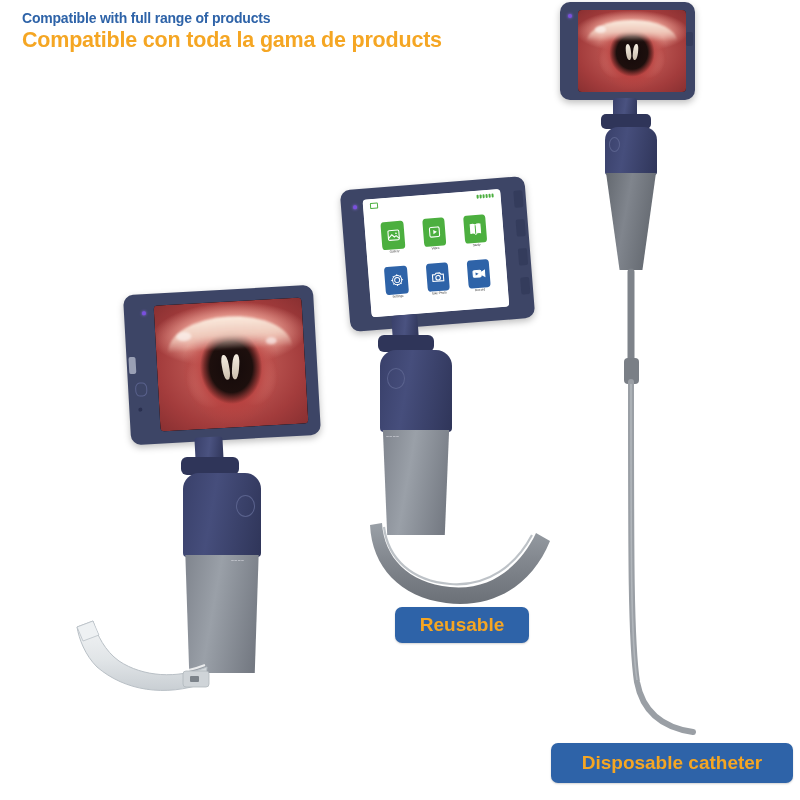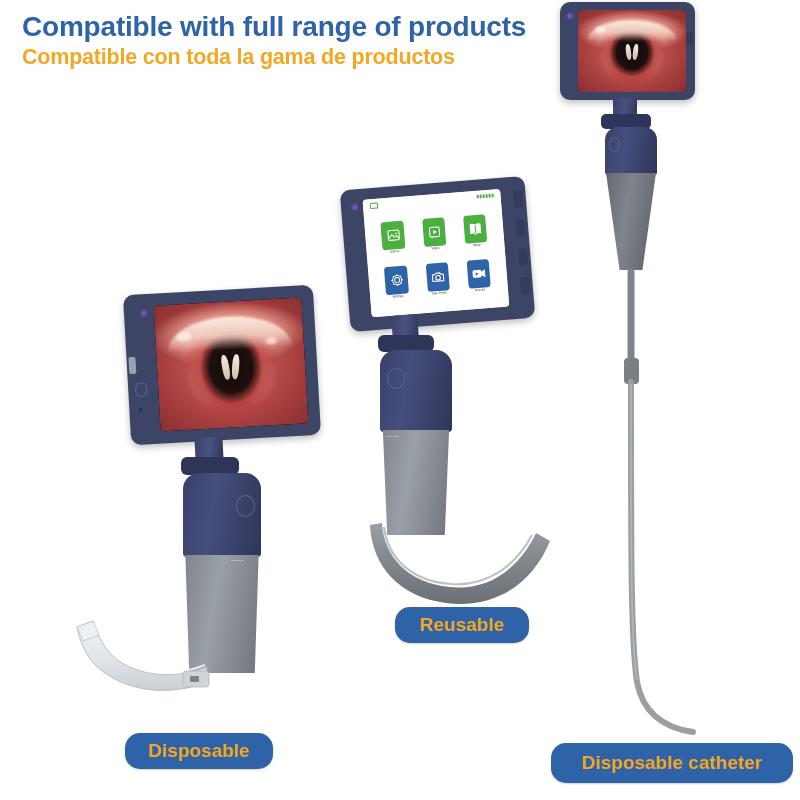--- a/index.html
+++ b/index.html
@@ -4,26 +4,26 @@
 <style>
   html,body{margin:0;padding:0;}
   body{
     width:800px;height:800px;background:#ffffff;overflow:hidden;position:relative;
     font-family:"Liberation Sans","DejaVu Sans",sans-serif;
   }
   .stage{position:absolute;inset:0;}
 
   
   .headline{position:absolute;left:22px;top:10px;line-height:1.22;}
-  .headline .l1{font-size:28px;font-weight:bold;color:#2E63A8;letter-spacing:-0.2px;white-space:nowrap;}
+  .headline .l1{font-size:14px;font-weight:bold;color:#2E63A8;letter-spacing:-0.2px;white-space:nowrap;}
   .headline .l2{font-size:21.5px;font-weight:bold;color:#F5A623;letter-spacing:-0.2px;white-space:nowrap;}
 
   
   .badge{
-    position:absolute;background:#2E63A8;border-radius:15px;
+    position:absolute;background:#2E63A8;border-radius:7px;
     color:#F5A623;font-weight:bold;font-size:19px;white-space:nowrap;
     display:flex;align-items:center;justify-content:center;
     box-shadow:0 1px 2px rgba(0,0,0,.18);
   }
   #badge-disposable{left:125px;top:733px;width:148px;height:36px;}
   #badge-reusable{left:395px;top:607px;width:134px;height:36px;}
   #badge-catheter{left:551px;top:743px;width:242px;height:40px;}
 
   
   .device{position:absolute;}
@@ -80,21 +80,21 @@
   .powerbtn{position:absolute;border:1.4px solid #5a628d;border-radius:50%;}
   .brandmark{position:absolute;color:#e9eaf0;font-size:5px;letter-spacing:.4px;opacity:.85;}
 </style>
 </head>
 <body>
 
 <div class="stage">
 
   <div class="headline">
     <div class="l1">Compatible with full range of products</div>
-    <div class="l2">Compatible con toda la gama de productos</div>
+    <div class="l2">Compatible con toda la gama de products</div>
   </div>
 
   <div class="device" style="left:55px;top:285px;width:280px;height:430px;">
 
     <div class="monitor" style="left:72px;top:5px;width:190px;height:150px;transform:rotate(-3.2deg);">
       <div class="inner" style="left:30px;top:12px;width:148px;height:126px;">
         <div class="airway">
           <div class="archTop"></div>
           <div class="cordL"></div>
           <div class="cordR"></div>
@@ -277,17 +277,16 @@
                 background:linear-gradient(100deg,#63686f 0%,#80858d 40%,#5a5f66 100%);"></div>
 
     <svg style="position:absolute;left:30px;top:262px;width:200px;height:470px;overflow:visible;">
       <path d="M56,10 L56,100" stroke="#7e838a" stroke-width="7" fill="none" stroke-linecap="round"></path>
       <rect x="49" y="96" width="15" height="26" rx="4" fill="#7a7f86"></rect>
       <path d="M56,120 C56,300 56,380 62,420 C68,452 90,466 118,470" stroke="#9a9fa5" stroke-width="6" fill="none" stroke-linecap="round"></path>
       <path d="M56,122 C56,300 56,380 62,418" stroke="#b6bbc1" stroke-width="1.6" fill="none" opacity=".8"></path>
     </svg>
   </div>
 
-  <div class="badge" id="badge-disposable">Disposable</div>
   <div class="badge" id="badge-reusable">Reusable</div>
   <div class="badge" id="badge-catheter">Disposable catheter</div>
 
 </div>
 
 </body></html>

